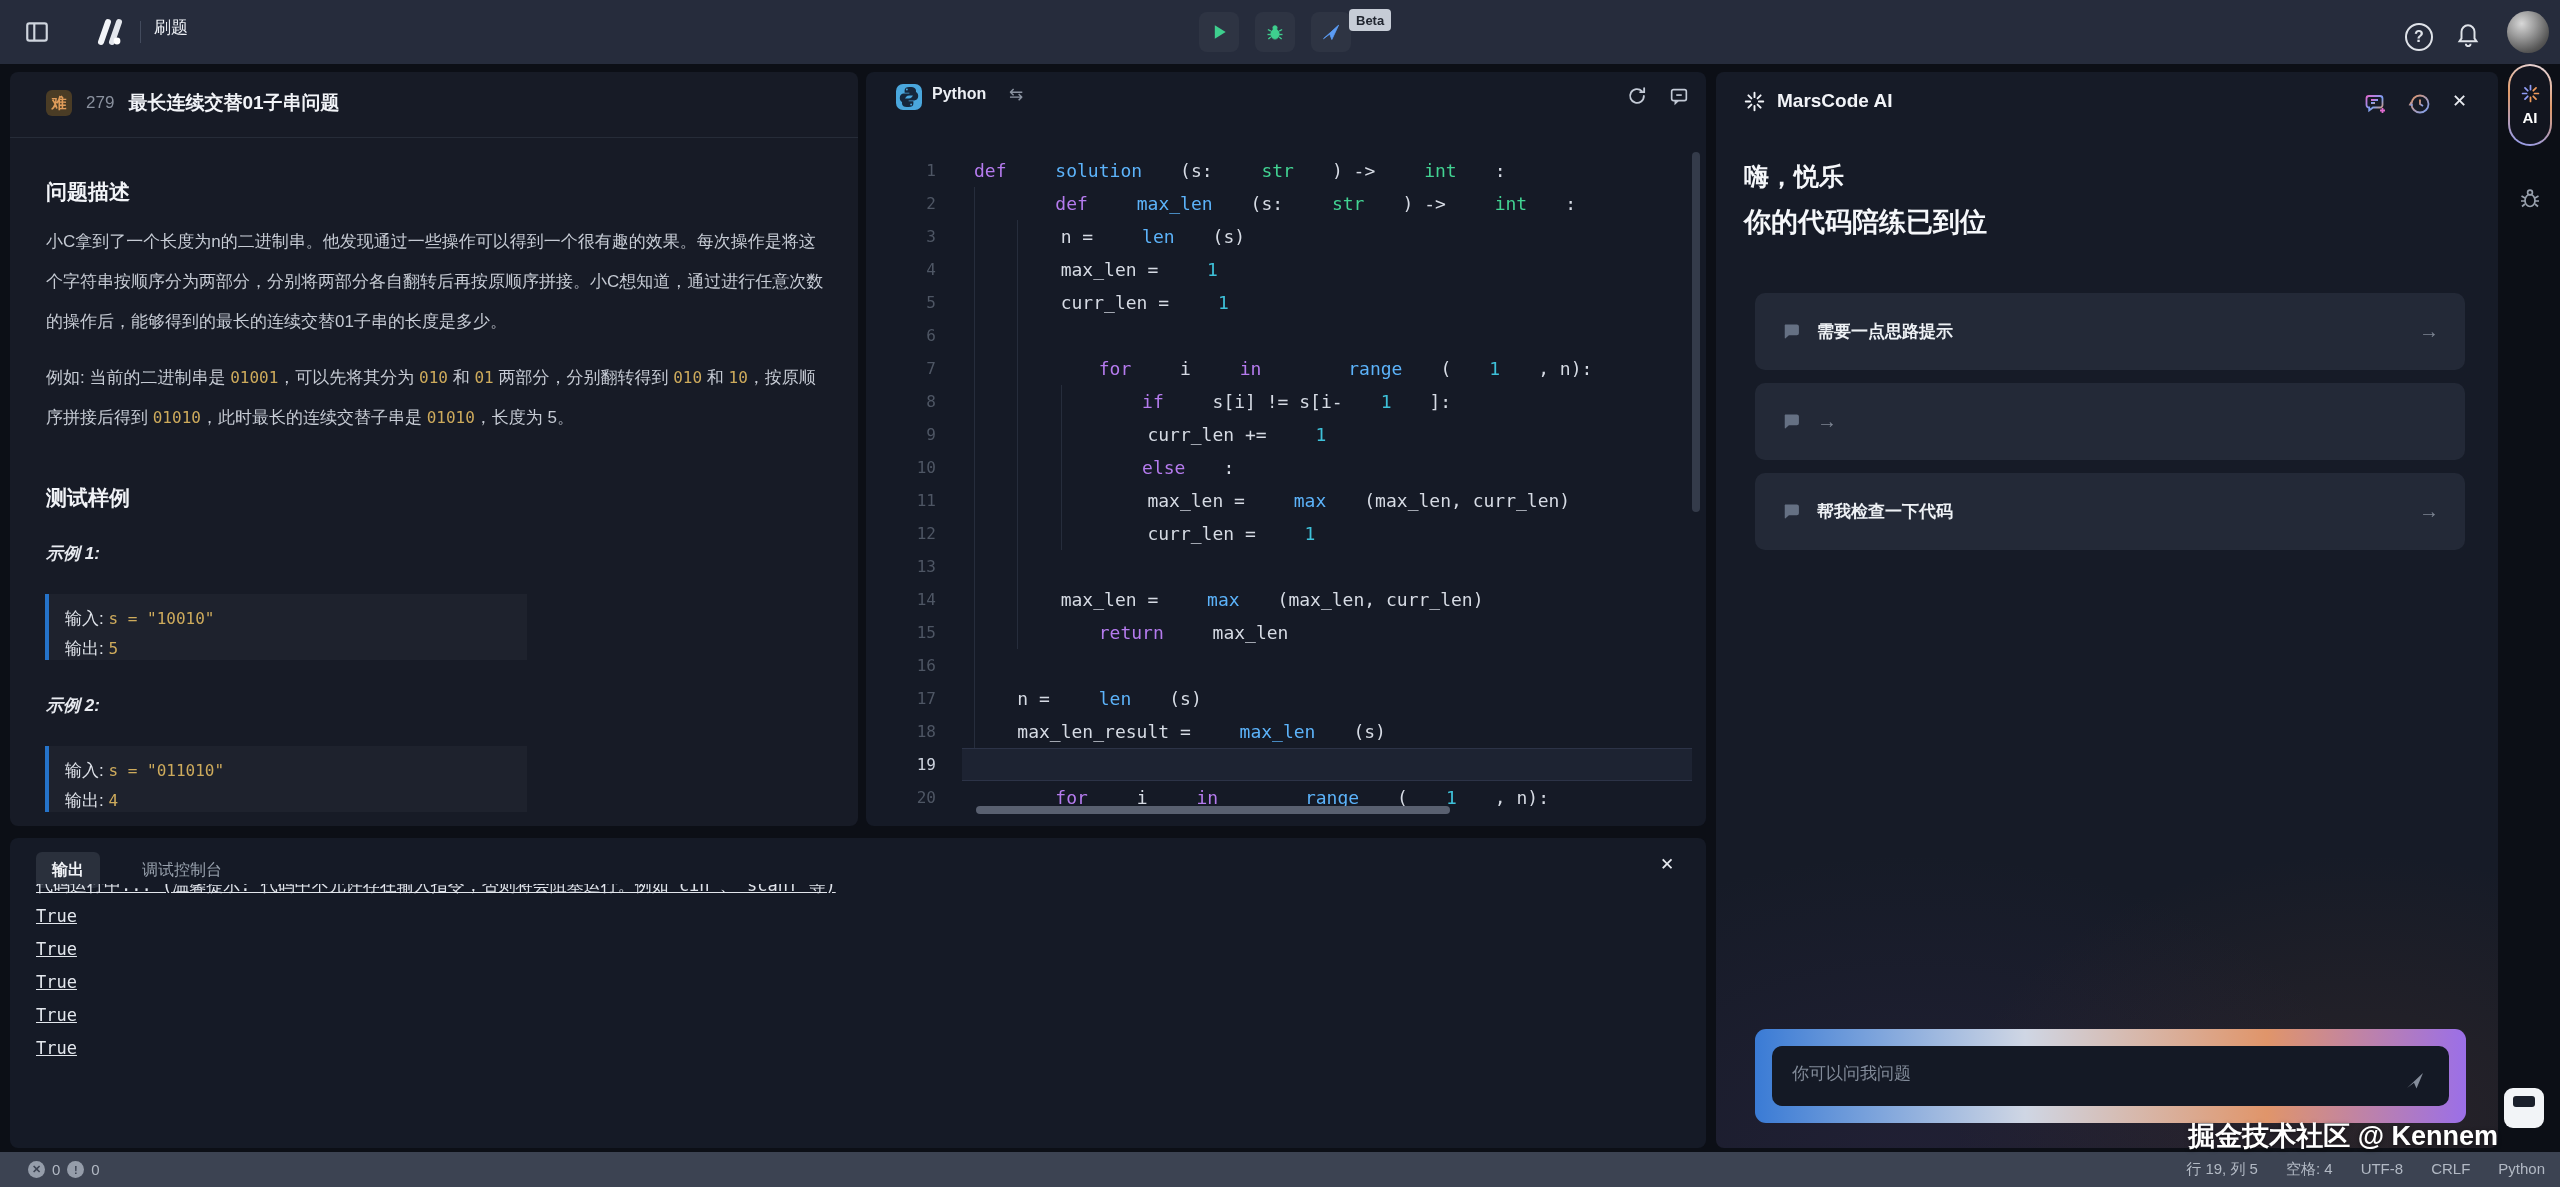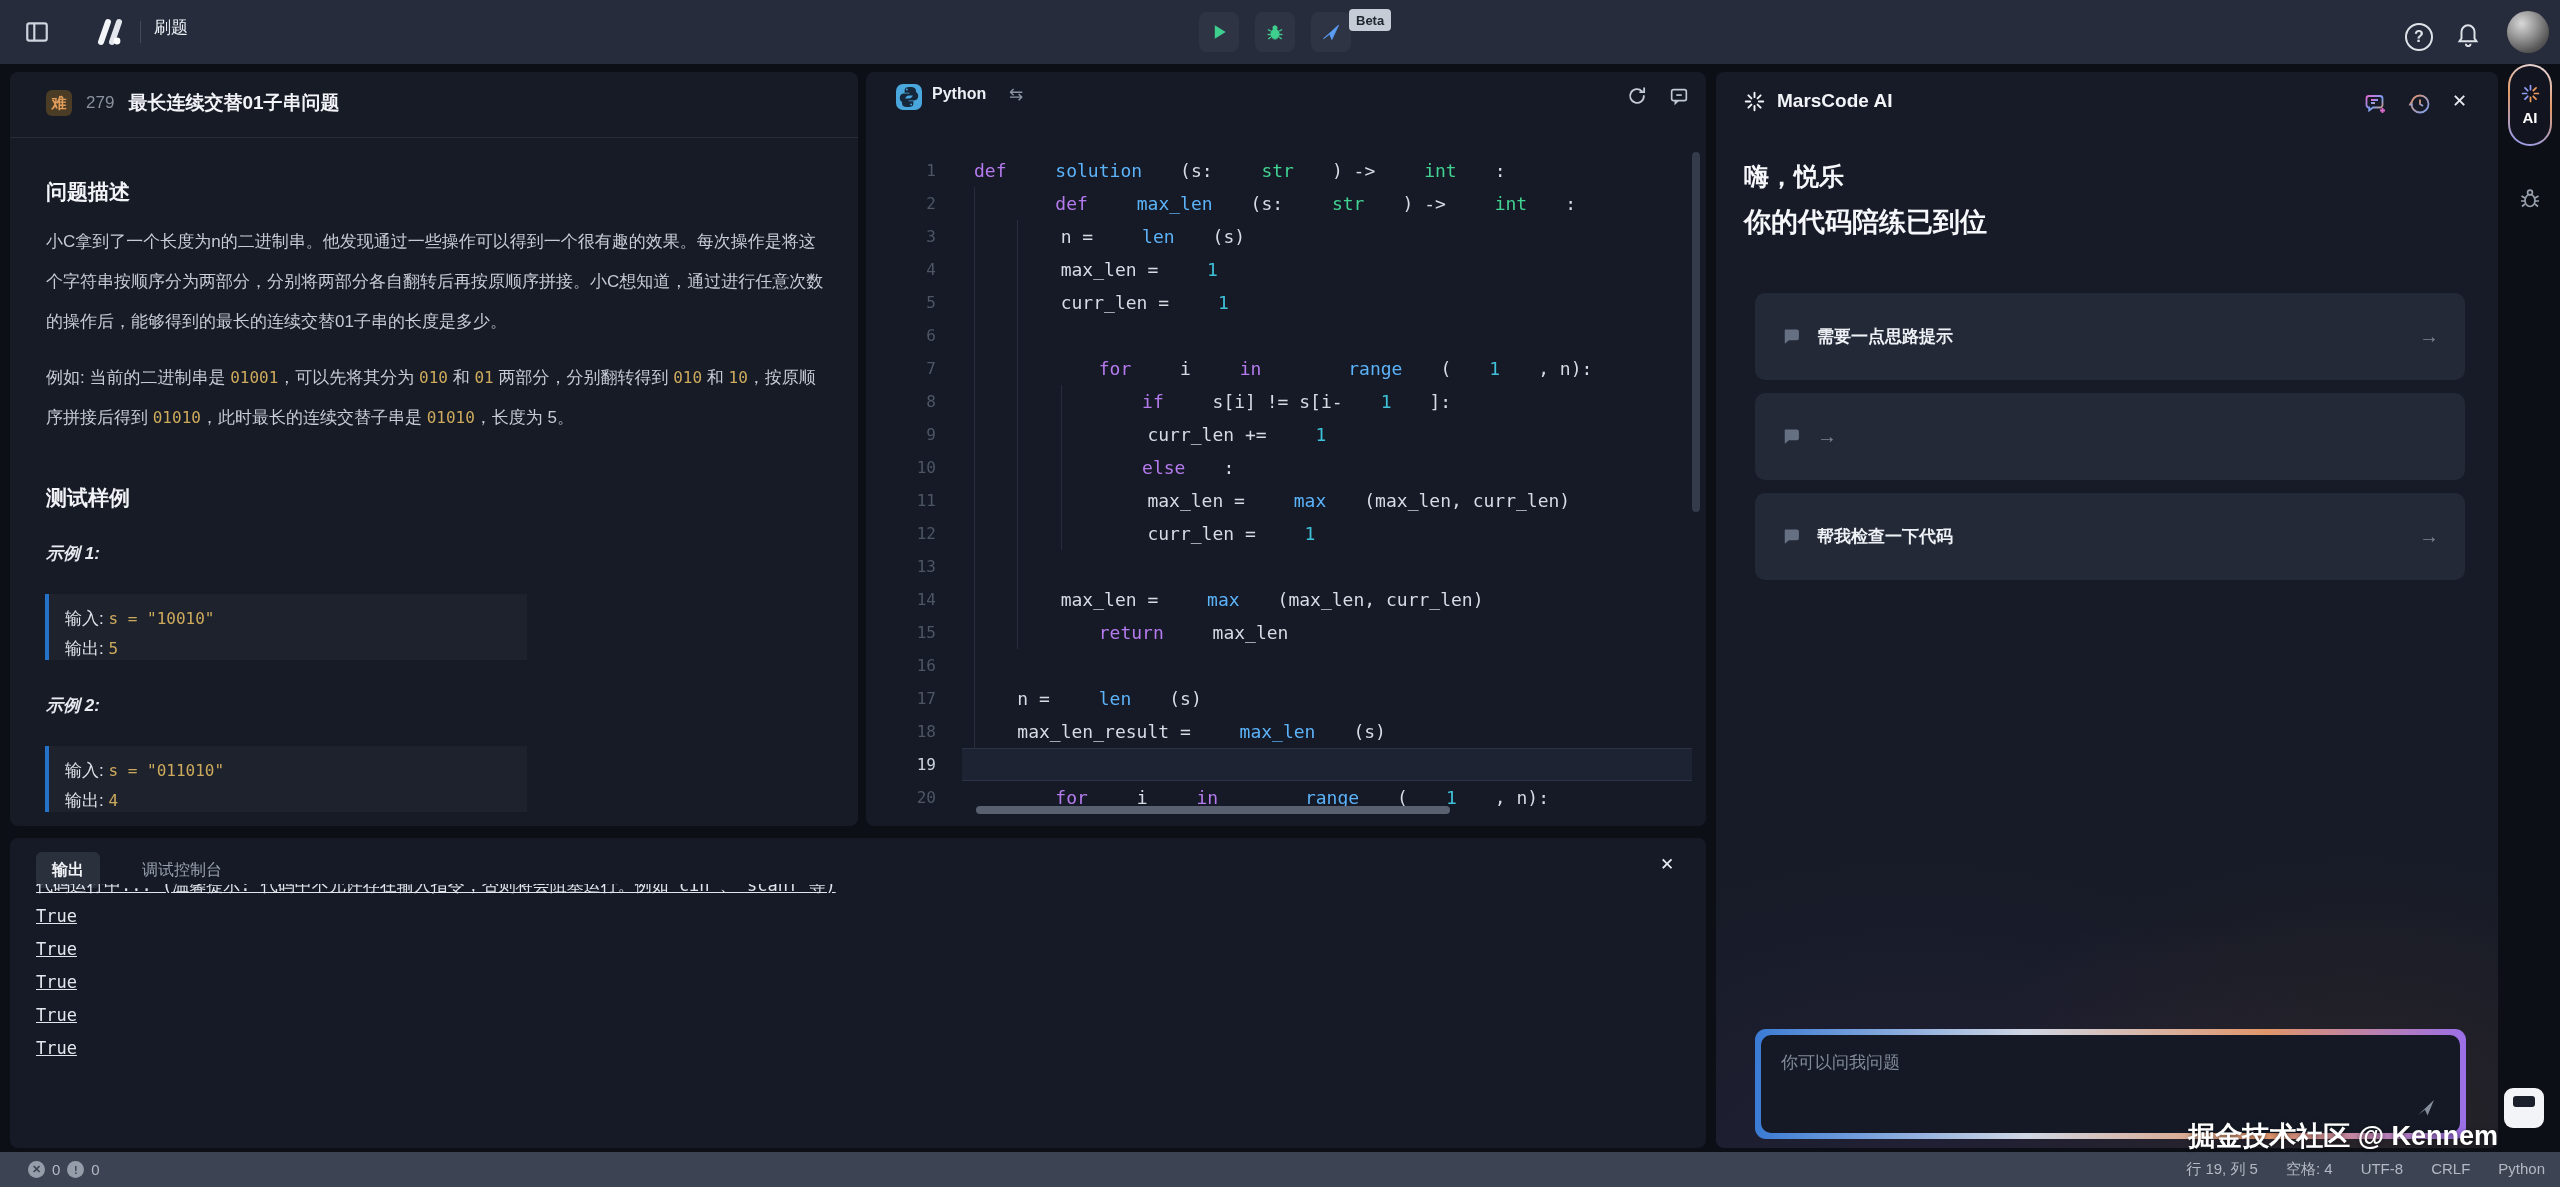--- a/index.html
+++ b/index.html
@@ -82,26 +82,26 @@
      background:radial-gradient(620px 420px at 82% 98%,rgba(140,80,50,0.16),transparent 65%),
                 radial-gradient(760px 520px at 25% 104%,rgba(95,60,130,0.16),transparent 65%),#161b27;}
   #ai-header-title{position:absolute;left:28px;top:18px;display:flex;align-items:center;gap:12px;
       font-size:19px;font-weight:bold;color:#f2f4f8;}
   .ai-hicon{position:absolute;top:20px;width:24px;height:24px;cursor:pointer;}
   #ai-newchat{left:648px;} #ai-history{left:692px;}
   #ai-close{left:736px;top:18px;position:absolute;font-size:18px;color:#e8ebf0;cursor:pointer;}
   #ai-greet1{position:absolute;left:28px;top:88px;font-size:25px;font-weight:bold;color:#f5f7fa;}
   #ai-greet2{position:absolute;left:28px;top:132px;font-size:27px;font-weight:bold;color:#f5f7fa;}
   #suggestions{position:absolute;left:39px;top:221px;width:710px;}
-  .sg-card{height:87px;margin-bottom:13px;border-radius:10px;background:#232937;display:flex;align-items:center;
+  .sg-card{height:77px;margin-bottom:13px;border-radius:10px;background:#232937;display:flex;align-items:center;
       padding:0 26px;box-sizing:border-box;cursor:pointer;}
   .sg-icon{width:20px;height:20px;margin-right:16px;flex:none;}
   .sg-label{flex:1;font-size:17px;font-weight:bold;color:#eef1f5;}
   .sg-arrow{font-size:20px;color:#7e8694;}
-  #ai-input-wrap{position:absolute;left:39px;top:957px;width:711px;height:110px;border-radius:11px;padding:6px;
+  #ai-input-wrap{position:absolute;left:39px;top:957px;width:711px;height:94px;border-radius:11px;padding:17px;
       box-sizing:border-box;background:linear-gradient(90deg,#3a7bd5,#cfd6e4 38%,#e0956a 72%,#9b6fe8);}
   #ai-input{width:100%;height:100%;border-radius:10px;background:#141925;position:relative;box-sizing:border-box;}
   #ai-placeholder{position:absolute;left:20px;top:16px;font-size:17px;color:#828b99;}
   #ai-send{position:absolute;right:22px;bottom:14px;width:24px;height:24px;color:#868e9c;cursor:pointer;}
 
   
   #ai-pill{left:2508px;top:64px;width:44px;height:82px;border-radius:24px;padding:2px;box-sizing:border-box;
       background:linear-gradient(200deg,#e8dce6,#e09a6a 45%,#8f9cf5);cursor:pointer;}
   #ai-pill-inner{width:100%;height:100%;border-radius:22px;background:#12151f;display:flex;flex-direction:column;
       align-items:center;justify-content:center;gap:6px;}

